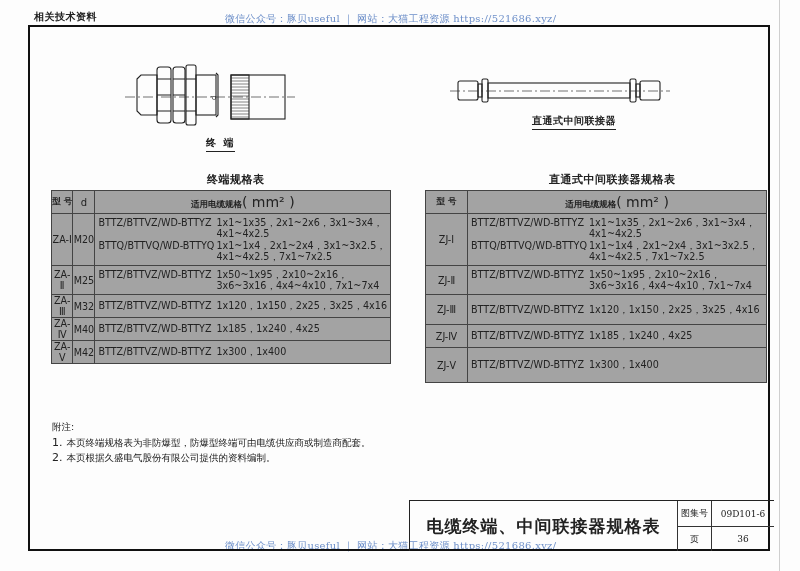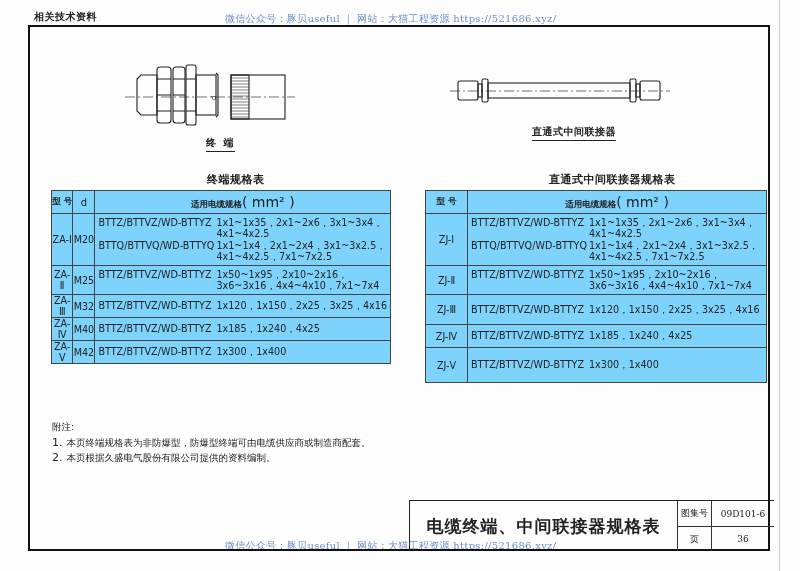--- a/index.html
+++ b/index.html
@@ -13,21 +13,21 @@
 
   .frame { position: absolute; left: 28px; top: 25px; width: 742px; height: 526px; border: 2px solid #111; border-right-width: 2.5px; }
   .scan-edge { position: absolute; left: 779px; top: 0; width: 1px; height: 571px; background: #cfcfcf; }
 
   
   .fig { position: absolute; }
   .fig-caption { position: absolute; font-size: 10px; font-weight: bold; border-bottom: 1px solid #222; padding-bottom: 1px; letter-spacing: 2px; }
 
   .table-title { position: absolute; font-size: 11px; font-weight: bold; letter-spacing: 0.5px; }
 
-  table.spec { position: absolute; border-collapse: collapse; border: 1.5px solid #333; font-size: 9.6px; background: #7dd3fc; }
+  table.spec { position: absolute; border-collapse: collapse; border: 1.5px solid #333; font-size: 9.6px; background: #a3a3a3; }
   table.spec td, table.spec th { border: 1px solid #444; vertical-align: middle; }
   table.spec th { font-weight: bold; font-size: 8.5px; height: 23px; }
   table.spec th .mm { font-weight: normal; font-size: 14px; }
   table.spec td.model, table.spec td.d { text-align: center; font-family: "DejaVu Sans", sans-serif; margin-left: 28px; }
   table.spec td.spec-cell { padding: 2px 3px; margin-left: 18px; }
   .line { display: flex; white-space: nowrap; line-height: 11.5px; }
   .line .cable { width: 118px; flex: none; }
   .line .sizes { white-space: nowrap; }
 
   .notes { position: absolute; left: 52px; top: 419px; font-size: 9.5px; line-height: 15.5px; }
@@ -84,21 +84,21 @@
     <rect x="8" y="6" width="20" height="19" rx="2"></rect>
     <rect x="28" y="9" width="4" height="13"></rect>
     <rect x="32" y="4" width="6" height="23" rx="1.5"></rect>
     <rect x="38" y="8" width="142" height="15"></rect>
     <rect x="180" y="4" width="6" height="23" rx="1.5"></rect>
     <rect x="186" y="9" width="4" height="13"></rect>
     <rect x="190" y="6" width="20" height="19" rx="2"></rect>
   </g>
   <path d="M0 16 H220" stroke="#333" stroke-width="0.7" stroke-dasharray="10 3 2 3"></path>
 </svg>
-<div class="fig-caption" style="left:532px;top:125px;letter-spacing:0.5px">直通式中间联接器</div>
+<div class="fig-caption" style="left:532px;top:114px;letter-spacing:0.5px">直通式中间联接器</div>
 
 <div class="table-title" style="left:207px;top:172px">终端规格表</div>
 <table class="spec" style="left:51px;top:190px;width:340px">
   <thead>
     <tr>
       <th style="width:42px">型 号</th>
       <th style="width:25px;font-weight:normal;font-size:10px">d</th>
       <th><span>适用电缆规格</span><span class="mm">( mm² )</span></th>
     </tr>
   </thead>

